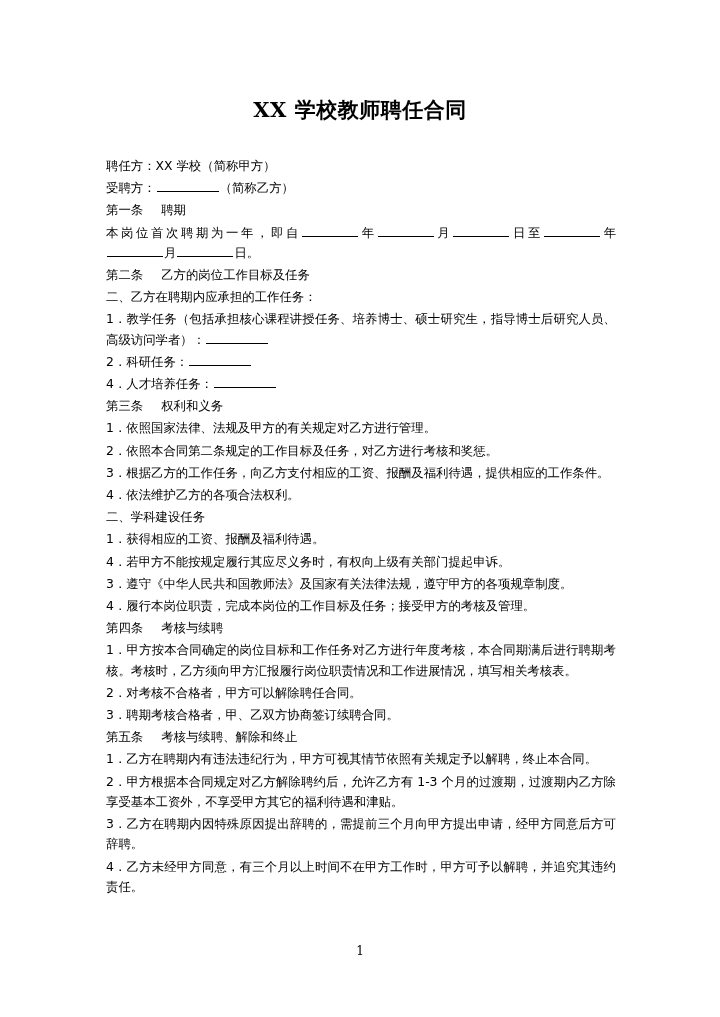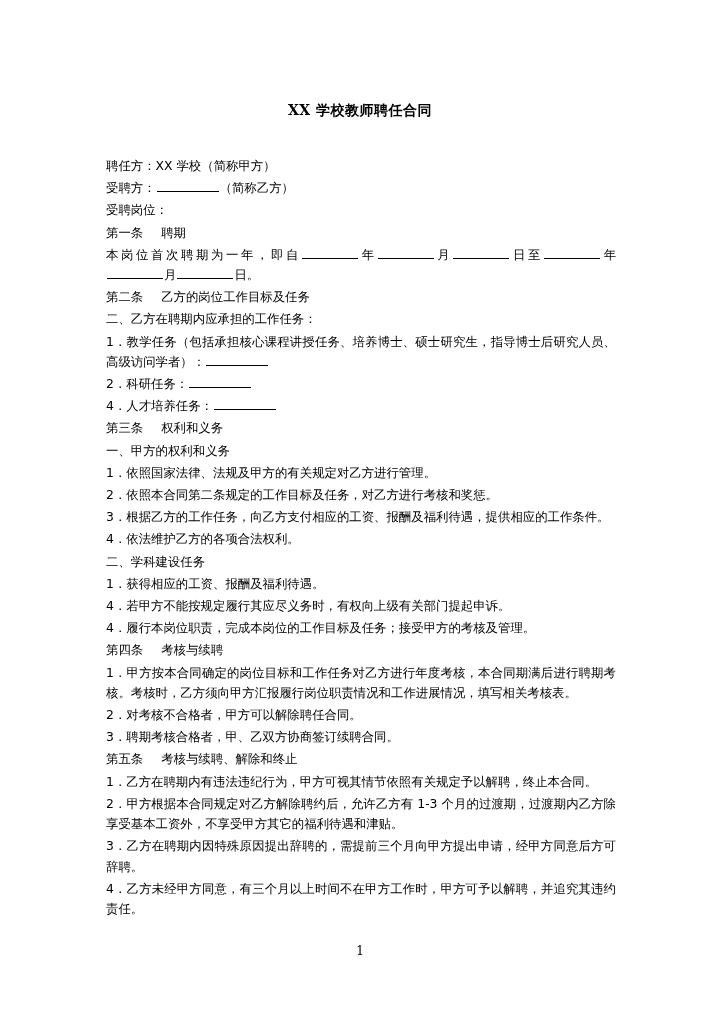--- a/index.html
+++ b/index.html
@@ -20,21 +20,21 @@
     overflow: hidden;
   }
   .doc-title {
     position: absolute;
     left: 0;
     top: 96px;
     width: 720px;
     text-align: center;
     font-family: "DejaVu Serif", "Liberation Serif", serif;
     font-weight: bold;
-    font-size: 14px;
+    font-size: 21px;
     letter-spacing: 0.5px;
     line-height: 28px;
   }
   .body-block {
     position: absolute;
     left: 104px;
     top: 154px;
     width: 514px;
   }
   .line {
@@ -72,44 +72,43 @@
 <div class="page">
 
   <div class="doc-title">XX 学校教师聘任合同</div>
 
   <div class="body-block">
 
     <p class="line"><span>聘任方：</span><span>XX 学校（简称甲方）</span></p>
 
     <p class="line"><span>受聘方：</span><span class="blank b-lg"></span><span>（简称乙方）</span></p>
 
-    <p class="line">受聘岗位：</p>
 
 
     <p class="line"><span>第一条</span><span class="gap"></span><span>聘期</span></p>
 
     <p class="line"><span>本岗位首次聘期为一年，即自</span><span class="blank b-md"></span><span>年</span><span class="blank b-md"></span><span>月</span><span class="blank b-md"></span><span>日至</span><span class="blank b-md"></span><span>年</span><span class="blank b-md"></span><span>月</span><span class="blank b-md"></span><span>日。</span></p>
 
     <p class="line"><span>第二条</span><span class="gap"></span><span>乙方的岗位工作目标及任务</span></p>
 
     <p class="line">二、乙方在聘期内应承担的工作任务：</p>
     <p class="line"><span>1．教学任务（包括承担核心课程讲授任务、培养博士、硕士研究生，指导博士后研究人员、高级访问学者）：</span><span class="blank b-lg"></span></p>
     <p class="line"><span>2．科研任务：</span><span class="blank b-lg"></span></p>
     <p class="line"><span>4．人才培养任务：</span><span class="blank b-lg"></span></p>
 
     <p class="line"><span>第三条</span><span class="gap"></span><span>权利和义务</span></p>
 
-    <p class="line">一、甲方的权利和义务</p>
     <p class="line">1．依照国家法律、法规及甲方的有关规定对乙方进行管理。</p>
     <p class="line">2．依照本合同第二条规定的工作目标及任务，对乙方进行考核和奖惩。</p>
     <p class="line">3．根据乙方的工作任务，向乙方支付相应的工资、报酬及福利待遇，提供相应的工作条件。</p>
     <p class="line">4．依法维护乙方的各项合法权利。</p>
     <p class="line">二、学科建设任务</p>
     <p class="line">1．获得相应的工资、报酬及福利待遇。</p>
     <p class="line">4．若甲方不能按规定履行其应尽义务时，有权向上级有关部门提起申诉。</p>
+    <p class="line">3．遵守《中华人民共和国教师法》及国家有关法律法规，遵守甲方的各项规章制度。</p>
     <p class="line">4．履行本岗位职责，完成本岗位的工作目标及任务；接受甲方的考核及管理。</p>
 
     <p class="line"><span>第四条</span><span class="gap"></span><span>考核与续聘</span></p>
 
     <p class="line">1．甲方按本合同确定的岗位目标和工作任务对乙方进行年度考核，本合同期满后进行聘期考核。考核时，乙方须向甲方汇报履行岗位职责情况和工作进展情况，填写相关考核表。</p>
     <p class="line">2．对考核不合格者，甲方可以解除聘任合同。</p>
     <p class="line">3．聘期考核合格者，甲、乙双方协商签订续聘合同。</p>
 
     <p class="line"><span>第五条</span><span class="gap"></span><span>考核与续聘、解除和终止</span></p>
 

